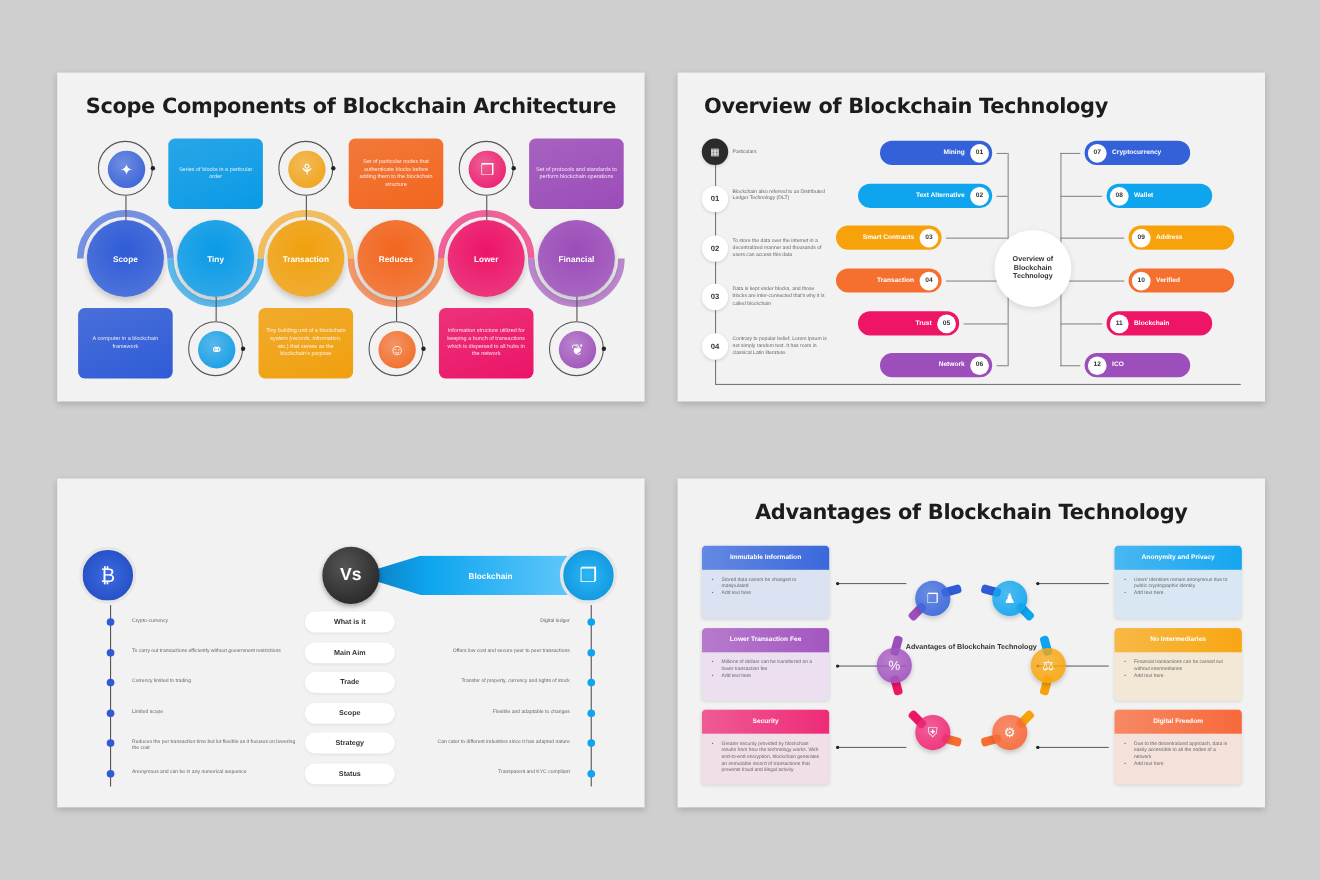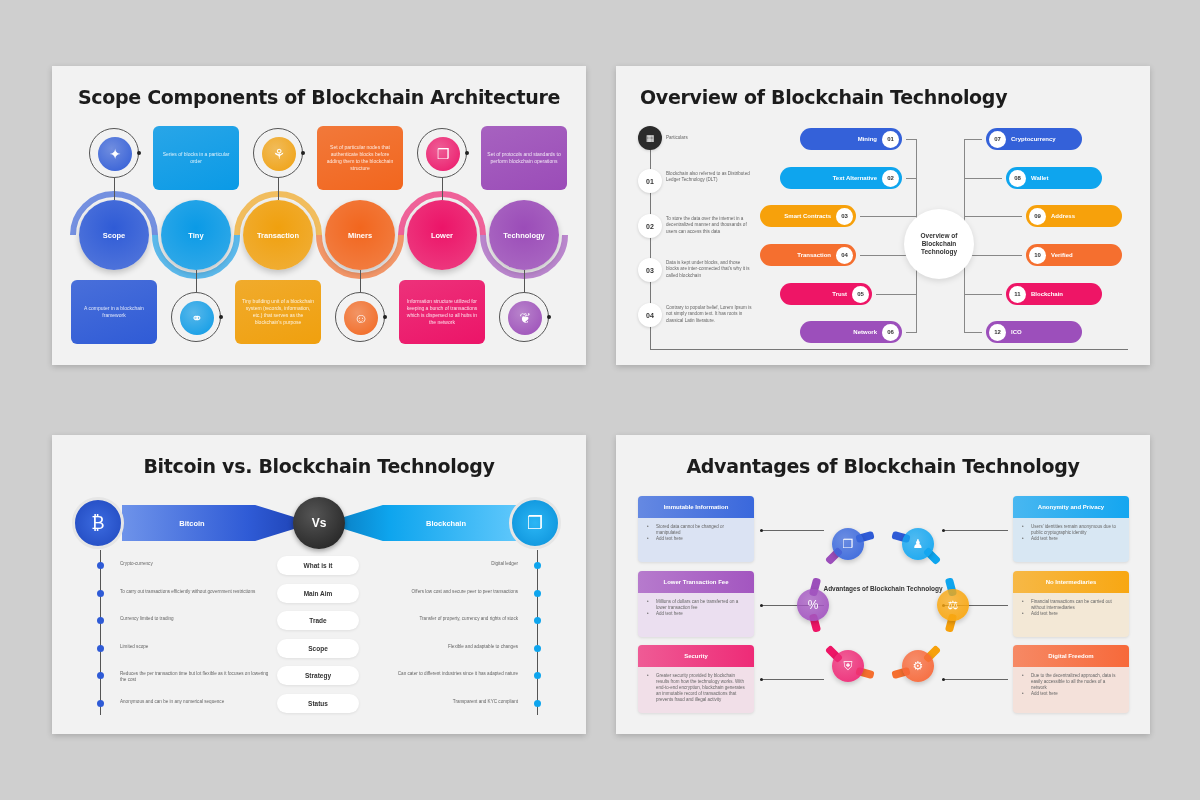--- a/index.html
+++ b/index.html
@@ -28,21 +28,21 @@
   .s2-pill.left { justify-content: flex-end; padding-right: 3px; }
   .s2-pill.left .lbl { margin-right: 5px; }
   .s2-pill.right { padding-left: 3px; }
   .s2-pill.right .lbl { margin-left: 5px; }
   .s2-center { position: absolute; left: 288px; top: 143px; width: 70px; height: 70px; border-radius: 50%; background: #fff; box-shadow: 0 2px 6px rgba(0,0,0,0.12); display: flex; align-items: center; justify-content: center; text-align: center; font-size: 6.5px; font-weight: bold; color: #333; line-height: 8px; }
   .s2-conn { position: absolute; border-color: #888; border-style: solid; border-width: 0; }
 
   
   .s3-bar { position: absolute; top: 70px; height: 36px; color: #fff; font-weight: bold; font-size: 7.5px; display: flex; align-items: center; justify-content: center; }
   .s3-end { position: absolute; top: 62px; width: 52px; height: 52px; border-radius: 50%; border: 3px solid #e6e6e6; display: flex; align-items: center; justify-content: center; color: #fff; font-size: 18px; }
-  .s3-vs { position: absolute; left: 241px; top: 62px; width: 52px; height: 52px; border-radius: 50%; background: radial-gradient(circle at 40% 35%, #555, #1d1d1d); color: #fff; font-weight: bold; font-size: 12px; display: flex; align-items: center; justify-content: center; box-shadow: 0 2px 5px rgba(0,0,0,0.35); }
+  .s3-vs { position: absolute; left: 241px; top: 62px; width: 52px; height: 52px; border-radius: 50%; background: radial-gradient(circle at 40% 35%, #555, #1d1d1d); color: #fff; font-weight: bold; font-size: 16px; display: flex; align-items: center; justify-content: center; box-shadow: 0 2px 5px rgba(0,0,0,0.35); }
   .s3-vline { position: absolute; width: 1px; background: #555; top: 115px; height: 165px; }
   .s3-dot { position: absolute; width: 7px; height: 7px; border-radius: 50%; }
   .s3-ltext { position: absolute; left: 68px; width: 150px; font-size: 4.6px; line-height: 6.2px; color: #666; }
   .s3-rtext { position: absolute; right: 68px; width: 150px; text-align: right; font-size: 4.6px; line-height: 6.2px; color: #666; }
   .s3-pill { position: absolute; left: 225px; width: 82px; height: 19px; border-radius: 10px; background: #fff; box-shadow: 0 1px 3px rgba(0,0,0,0.08); font-size: 6.5px; font-weight: bold; color: #333; display: flex; align-items: center; justify-content: center; }
 
   
   .s4-card { position: absolute; width: 116px; border-radius: 4px; overflow: hidden; box-shadow: 0 1px 3px rgba(0,0,0,0.1); }
   .s4-card .hd { height: 22px; color: #fff; font-size: 6px; font-weight: bold; display: flex; align-items: center; justify-content: center; }
   .s4-card .bd { padding: 6px 8px; font-size: 4.5px; line-height: 6px; color: #666; }
@@ -91,21 +91,21 @@
       <div class="s1-box" style="left: 183px; top: 214px; background: linear-gradient(160deg, rgba(240, 160, 14, 0.867), rgb(240, 160, 14));">
         <span>Tiny building unit of a blockchain system (records, information, etc.) that serves as the blockchain's purpose</span>
       </div>
       <div class="s1-icon-wrap" style="left: 201px; top: 62px;">
         <div class="s1-icon" style="background: radial-gradient(circle at 40% 35%, rgba(240, 160, 14, 0.667), rgb(240, 160, 14));">⚘</div>
       </div>
       <div class="s1-dot" style="left: 249px; top: 85px;"></div>
       <div class="s1-stem" style="left: 226px; top: 112px; height: 22px;"></div>
       <div class="s1-ring" style="left: 264px; top: 125px; border: 6px solid rgb(242, 102, 30); opacity: 0.65; clip-path: inset(50% 0px 0px);"></div>
       <div class="s1-circle" style="left: 273px; top: 134px; background: radial-gradient(circle at 50% 40%, rgb(242, 102, 30), rgba(242, 102, 30, 0.8));">
-        <span>Miners</span>
+        <span>Reduces</span>
       </div>
       <div class="s1-box" style="left: 265px; top: 60px; background: linear-gradient(160deg, rgba(242, 102, 30, 0.867), rgb(242, 102, 30));">
         <span>Set of particular nodes that authenticate blocks before adding them to the blockchain structure</span>
       </div>
       <div class="s1-icon-wrap" style="left: 283px; top: 226px;">
         <div class="s1-icon" style="background: radial-gradient(circle at 40% 35%, rgba(242, 102, 30, 0.667), rgb(242, 102, 30));">☺</div>
       </div>
       <div class="s1-dot" style="left: 331px; top: 249px;"></div>
       <div class="s1-stem" style="left: 308px; top: 204px; height: 22px;"></div>
       <div class="s1-ring" style="left: 346px; top: 125px; border: 6px solid rgb(236, 20, 104); opacity: 0.65; clip-path: inset(0px 0px 50%);"></div>
@@ -115,21 +115,21 @@
       <div class="s1-box" style="left: 347px; top: 214px; background: linear-gradient(160deg, rgba(236, 20, 104, 0.867), rgb(236, 20, 104));">
         <span>Information structure utilized for keeping a bunch of transactions which is dispersed to all hubs in the network</span>
       </div>
       <div class="s1-icon-wrap" style="left: 365px; top: 62px;">
         <div class="s1-icon" style="background: radial-gradient(circle at 40% 35%, rgba(236, 20, 104, 0.667), rgb(236, 20, 104));">❒</div>
       </div>
       <div class="s1-dot" style="left: 413px; top: 85px;"></div>
       <div class="s1-stem" style="left: 390px; top: 112px; height: 22px;"></div>
       <div class="s1-ring" style="left: 428px; top: 125px; border: 6px solid rgb(155, 76, 184); opacity: 0.65; clip-path: inset(50% 0px 0px);"></div>
       <div class="s1-circle" style="left: 437px; top: 134px; background: radial-gradient(circle at 50% 40%, rgb(155, 76, 184), rgba(155, 76, 184, 0.8));">
-        <span>Technology</span>
+        <span>Financial</span>
       </div>
       <div class="s1-box" style="left: 429px; top: 60px; background: linear-gradient(160deg, rgba(155, 76, 184, 0.867), rgb(155, 76, 184));">
         <span>Set of protocols and standards to perform blockchain operations</span>
       </div>
       <div class="s1-icon-wrap" style="left: 447px; top: 226px;">
         <div class="s1-icon" style="background: radial-gradient(circle at 40% 35%, rgba(155, 76, 184, 0.667), rgb(155, 76, 184));">❦</div>
       </div>
       <div class="s1-dot" style="left: 495px; top: 249px;"></div>
       <div class="s1-stem" style="left: 472px; top: 204px; height: 22px;"></div>
     </div>
@@ -210,24 +210,20 @@
         <span class="lbl">ICO</span>
       </div>
       <div class="s2-conn" style="left: 348px; top: 266px; width: 18px; border-top-width: 1px;"></div>
       <div class="s2-conn" style="left: 300px; top: 73px; height: 194px; border-left-width: 1px;"></div>
       <div class="s2-conn" style="left: 348px; top: 73px; height: 194px; border-left-width: 1px;"></div>
     </div>
   <div class="s2-center">Overview of Blockchain Technology</div>
 </div>
 
 <div class="slide" id="slide-versus" style="left:52px; top:435px;">
-  <div class="slide-title">Bitcoin vs. Blockchain Technology</div>
-  <div class="s3-bar" style="left:70px; width:180px; background:linear-gradient(90deg,#6e93ea,#2f5bd6 70%,#1e43b5); clip-path:polygon(0 0,74% 0,100% 40%,100% 60%,74% 100%,0 100%);">
-      <span style="margin-right:40px;">Bitcoin</span>
-    </div>
   <div class="s3-bar" style="left:284px; width:180px; background:linear-gradient(90deg,#0a7fc4,#0ea5ee 30%,#5ec7fb); clip-path:polygon(0 40%,26% 0,100% 0,100% 100%,26% 100%,0 60%);">
       <span style="margin-left:40px;">Blockchain</span>
     </div>
   <div class="s3-end" style="left:20px; background:radial-gradient(circle,#3c6be0,#1f47bd);">₿</div>
   <div class="s3-end" style="left:457px; background:radial-gradient(circle,#2bb6f5,#0a8fd8);">❐</div>
   <div class="s3-vs">Vs</div>
   <div class="s3-vline" style="left:48px;"></div>
   <div class="s3-vline" style="left:485px;"></div>
   <div id="versus-layer">
       <div class="s3-dot" style="left: 45px; top: 127px; background: rgb(47, 91, 214);"></div>

